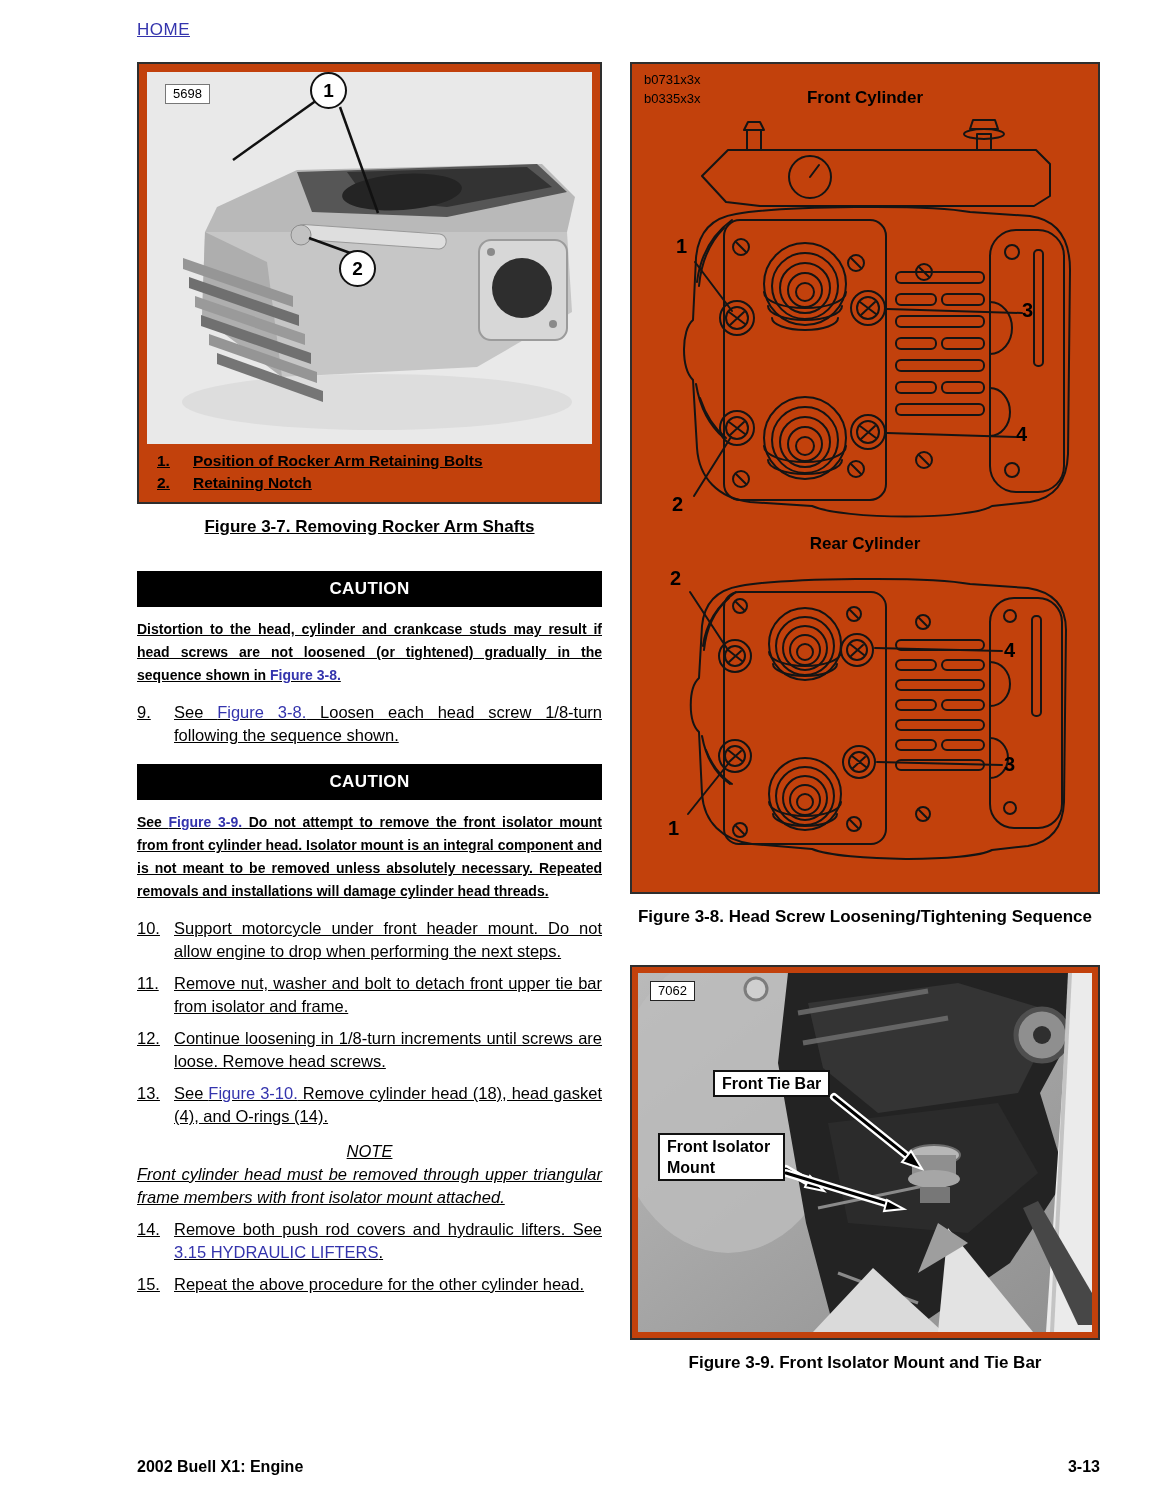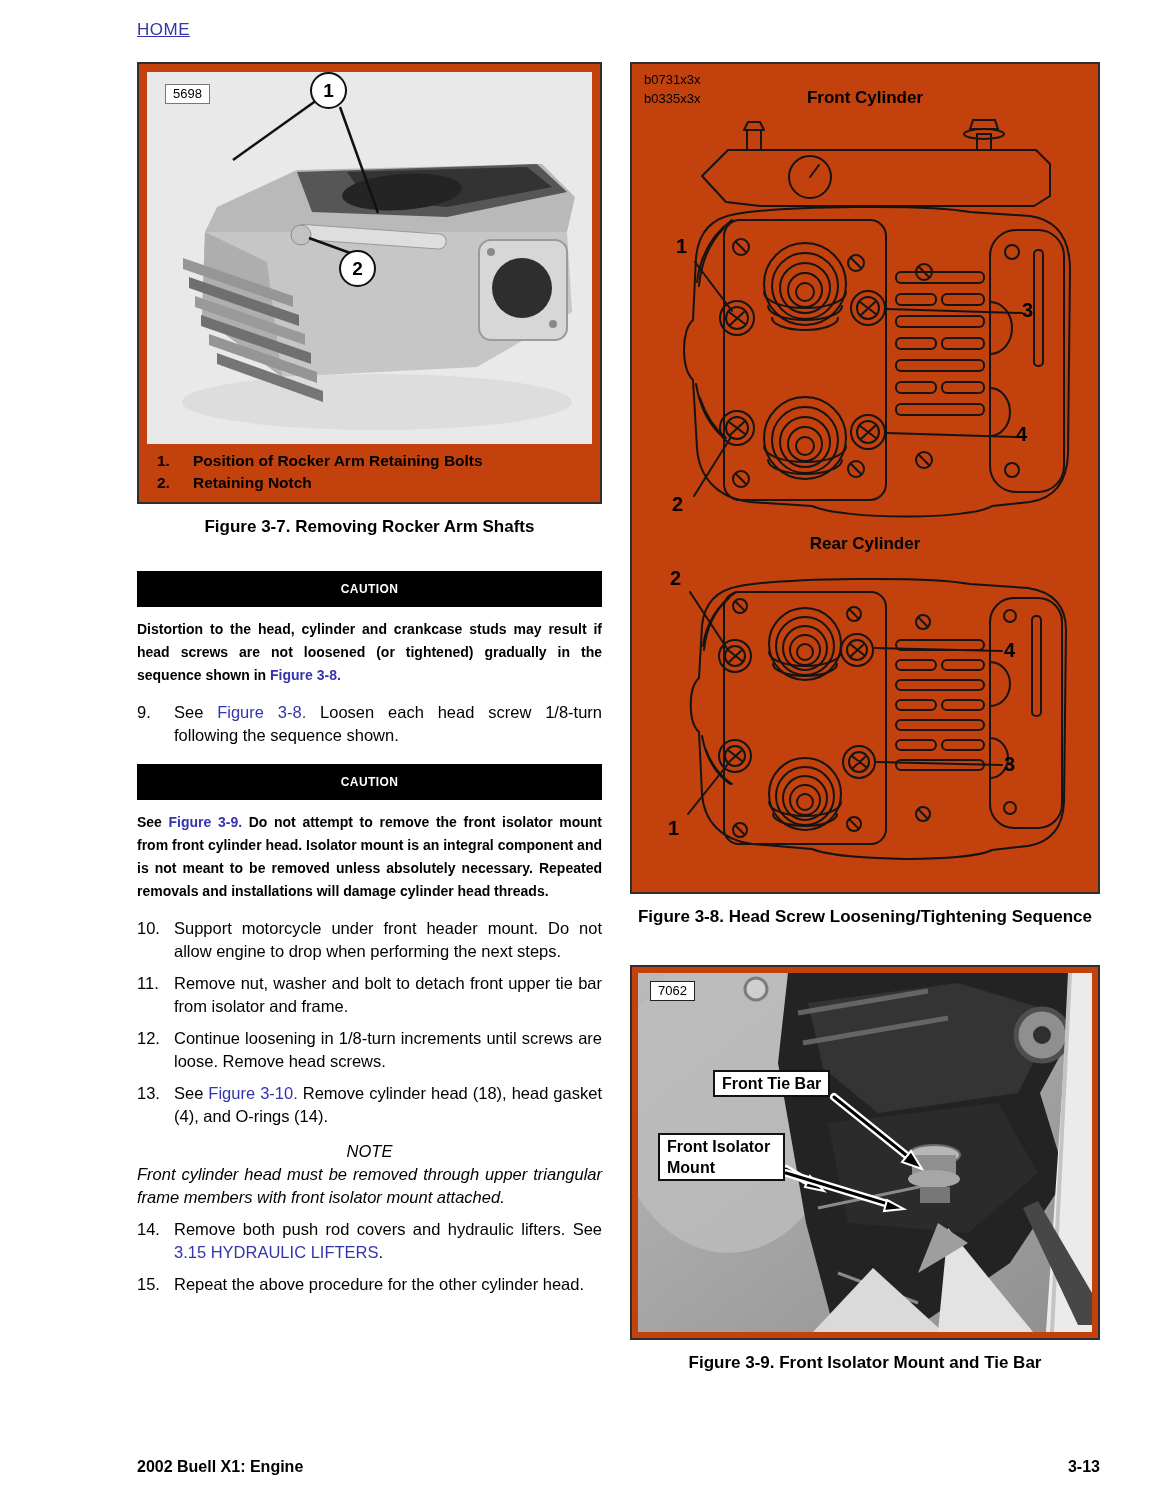--- a/index.html
+++ b/index.html
@@ -1,29 +1,29 @@
 <!DOCTYPE html>
 <html><head>
 <meta charset="utf-8">
 <style>
   html,body{margin:0;padding:0;background:#ffffff;}
   body{width:1162px;height:1506px;position:relative;font-family:"Liberation Sans",sans-serif;color:#000;}
   .home{position:absolute;left:137px;top:20px;font-size:17px;color:#3434ad;text-decoration:underline;letter-spacing:.5px;cursor:pointer;}
-  .col-left{position:absolute;left:137px;top:62px;width:465px;}
+  .col-left{position:absolute;left:137px;top:62px;width:465px;text-decoration:underline;}
   .col-right{position:absolute;left:630px;top:62px;width:470px;}
   .figbox{border:2px solid #2e2e2e;background:#c2410c;box-sizing:border-box;position:relative;}
   .fig37-box{padding:8px;}
   .photo-wrap{position:relative;}
   .photo-id{position:absolute;background:#fff;border:1px solid #777;font-size:13px;line-height:18px;padding:0 7px;}
   .callout-circle{position:absolute;width:33px;height:33px;border:2.5px solid #111;border-radius:50%;background:#fff;display:flex;align-items:center;justify-content:center;font-weight:bold;font-size:19px;}
   .legend{margin-top:6px;}
   .legend-row{display:flex;font-weight:bold;font-size:15.5px;line-height:22px;}
   .legend-num{flex:0 0 36px;padding-left:10px;}
   .caption{font-weight:bold;font-size:17px;text-align:center;margin-top:12px;line-height:21px;}
-  .caution{background:#000;color:#fff;font-weight:bold;font-size:12px;height:36px;display:flex;align-items:center;justify-content:center;letter-spacing:.4px;margin-top:34px;}
+  .caution{background:#000;color:#fff;font-weight:bold;font-size:17px;height:36px;display:flex;align-items:center;justify-content:center;letter-spacing:.4px;margin-top:34px;}
   .caution2{margin-top:17px;}
   .bold-para{font-weight:bold;font-size:14px;line-height:23px;text-align:justify;margin-top:11px;}
   .step{display:flex;font-size:16.5px;line-height:23px;margin-top:9px;}
   .step-num{flex:0 0 37px;}
   .step-body{flex:1;text-align:justify;}
   .link{color:#3434ad;cursor:pointer;}
   .note-title{font-style:italic;font-size:16.5px;text-align:center;margin-top:12px;line-height:22px;}
   .note-body{font-style:italic;font-size:16.5px;line-height:23px;text-align:justify;margin-top:1px;}
   .fig38-box{height:832px;}
   .draw-id{position:absolute;font-size:13px;line-height:19px;left:12px;}

